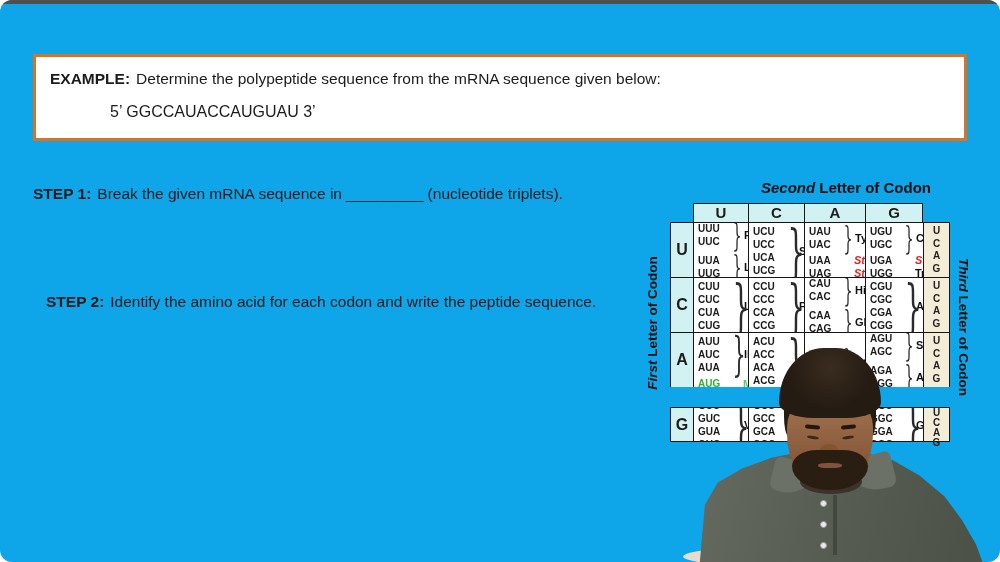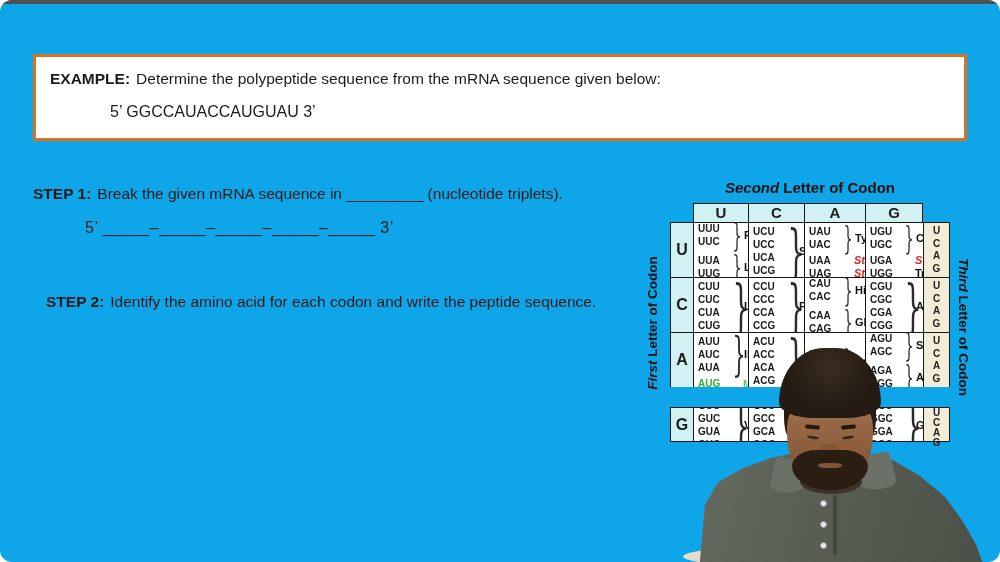--- a/index.html
+++ b/index.html
@@ -22,21 +22,21 @@
   
   .step1-line{ position:absolute; left:33px; top:184px; }
   .step1-work{ position:absolute; left:85px;  top:218px; font-size:16px; letter-spacing:.5px; }
   .step2-line{ position:absolute; left:46px; top:292px; }
   .step2-seq{  position:absolute; left:83px; top:326px; font-size:16px; }
   .step2-ans{  position:absolute; left:97px; top:363px; font-size:16px; letter-spacing:.5px; }
   .blank{ margin:0 4px; }
 
   
   .ct-title{
-    position:absolute; left:670px; top:179px; width:280px; text-align:center;
+    position:absolute; left:706px; top:179px; width:280px; text-align:center;
     font-size:15px; font-weight:700; color:#111;
   }
   .it{ font-style:italic; }
   .vlabel{ position:absolute; width:0; height:0; }
   .vlabel > div{
     position:absolute; white-space:nowrap; font-size:13.5px; font-weight:700; color:#111;
     transform:translate(-50%,-50%) rotate(-90deg);
   }
   .vlabel.right > div{ transform:translate(-50%,-50%) rotate(90deg); }
 
@@ -120,21 +120,20 @@
   <div class="example-box">
     <div class="line">
       <b>EXAMPLE:</b><span>Determine the polypeptide sequence from the mRNA sequence given below:</span>
     </div>
     <div class="line seq-line">5’ GGCCAUACCAUGUAU 3’</div>
   </div>
 
   <div class="line step1-line">
     <b>STEP 1:</b><span>Break the given mRNA sequence in</span><span class="blank">_________</span><span>(nucleotide triplets).</span>
   </div>
-  <div class="line step1-work">5’ _____–_____–_____–_____–_____ 3’</div>
 
   <div class="line step2-line">
     <b>STEP 2:</b><span>Identify the amino acid for each codon and write the peptide sequence.</span>
   </div>
 
   <div class="ct-title">
     <span class="it">Second</span><span> Letter of Codon</span>
   </div>
 
   <div class="vlabel" style="left:652px; top:323px;">

